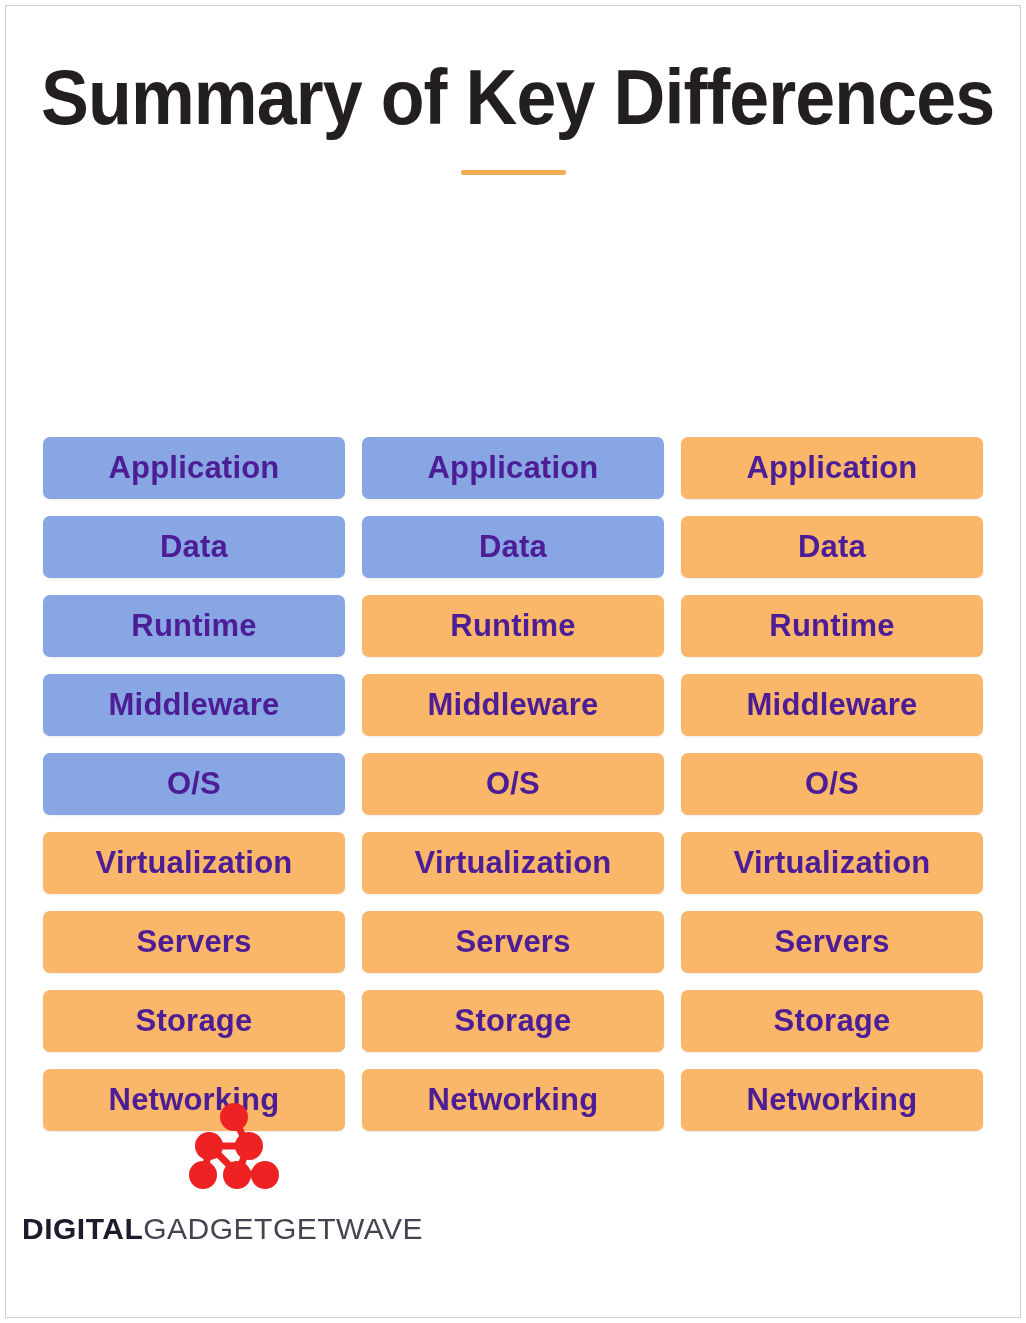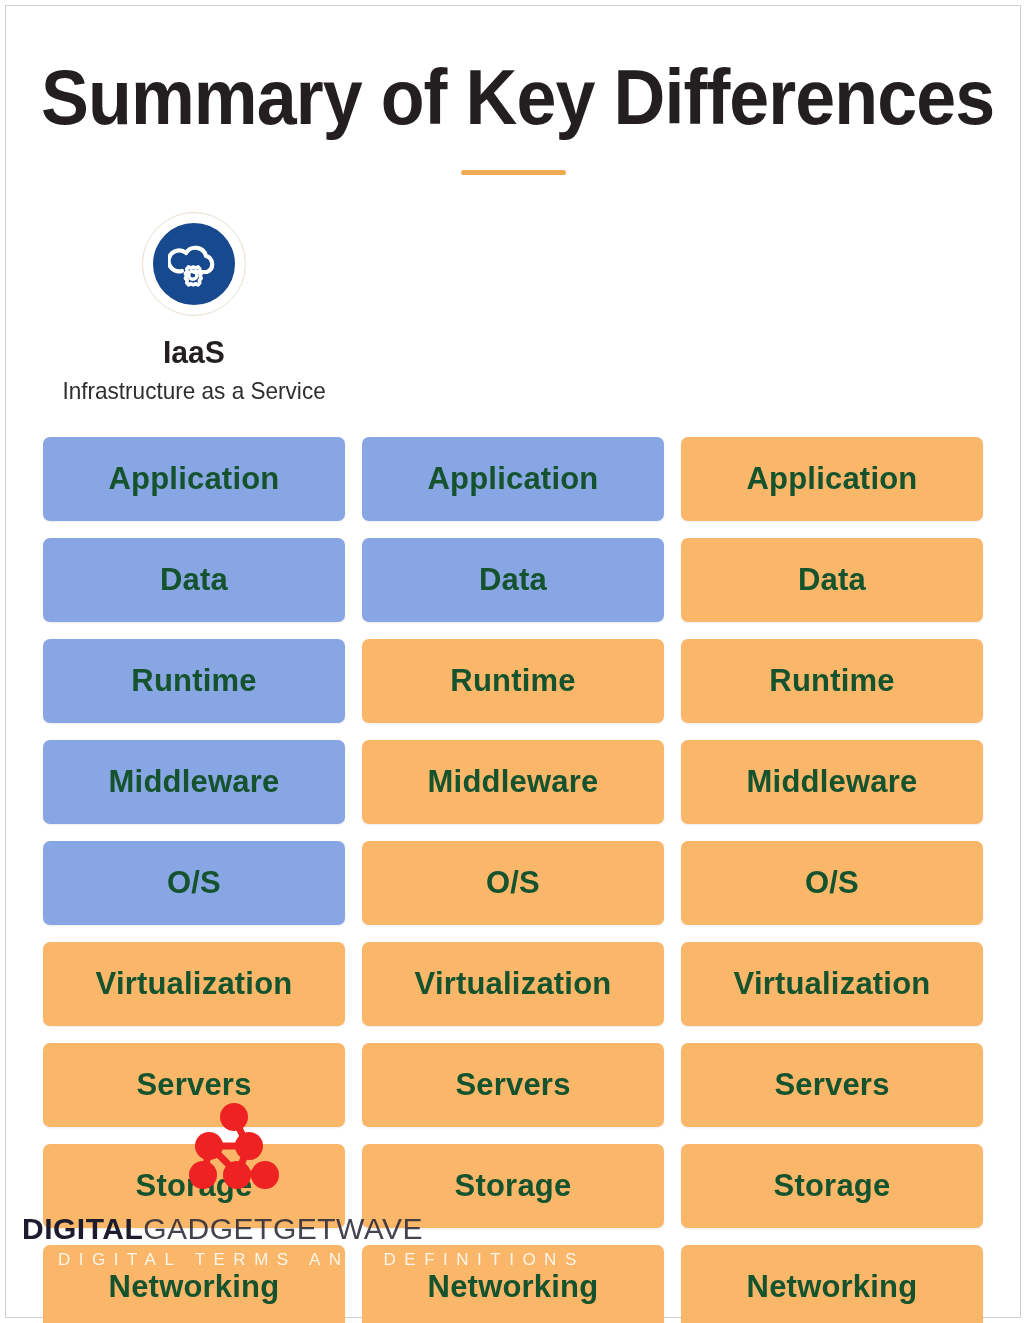--- a/index.html
+++ b/index.html
@@ -130,26 +130,26 @@
     display: flex;
     gap: 17px;
   }
   .stack {
     width: 302px;
     display: flex;
     flex-direction: column;
     gap: 17px;
   }
   .layer {
-    height: 84px;
+    height: 62px;
     border-radius: 7px;
     display: flex;
     align-items: center;
     justify-content: center;
-    color: #14532d;
+    color: #4c1d95;
     font-size: 31px;
     font-weight: 700;
     letter-spacing: 0.2px;
     box-shadow: 0 1px 2px rgba(0,0,0,0.08);
     box-sizing: border-box;
   }
   .layer.blue { background: #88a6e4; }
   .layer.orange { background: #fab769; }
 
   
@@ -204,37 +204,20 @@
 <div class="page">
   <div class="page-frame"></div>
 
   <div class="content">
 
     <div class="title">Summary of Key Differences</div>
     <div class="title-rule"></div>
 
     <div class="columns-head">
 
-      <div class="col-head">
-        <div class="icon-ring">
-          <div class="icon-circle ic-iaas">
-            <span>
-              <svg width="52" height="46" viewBox="0 0 52 46">
-                <path d="M14 30 A10.5 10.5 0 1 1 18 12 A11 11 0 0 1 38 15 A8.5 8.5 0 0 1 39 31 L26 31" fill="none" stroke="#ffffff" stroke-width="4.2" stroke-linecap="round" stroke-linejoin="round"></path>
-                <g fill="none" stroke="#ffffff" stroke-width="3.6" stroke-linejoin="round">
-                  <path d="M22.4 28.6 l2.4 -1.1 l2.4 1.1 l2.4 -1.2 l1.7 2 l-0.4 2.6 l1.8 2 l-1.1 2.4 l1.1 2.4 l-1.8 2 l0.4 2.6 l-1.7 2 l-2.4 -1.2 l-2.4 1.1 l-2.4 -1.1 l-2.4 1.2 l-1.7 -2 l0.4 -2.6 l-1.8 -2 l1.1 -2.4 l-1.1 -2.4 l1.8 -2 l-0.4 -2.6 l1.7 -2 z" transform="translate(0.5,-1.5)"></path>
-                </g>
-                <circle cx="24.8" cy="34.2" r="4.1" fill="none" stroke="#ffffff" stroke-width="3.4"></circle>
-              </svg>
-            </span>
-          </div>
-        </div>
-        <div class="col-title">IaaS</div>
-        <div class="col-sub">Infrastructure as a Service</div>
-      </div>
 
 
 
     </div>
 
     <div class="stacks" id="stacks">
         <div class="stack">
           <div class="layer blue" style="background: rgb(136, 166, 228);">Application</div>
           <div class="layer blue" style="background: rgb(136, 166, 228);">Data</div>
           <div class="layer blue" style="background: rgb(136, 166, 228);">Runtime</div>

